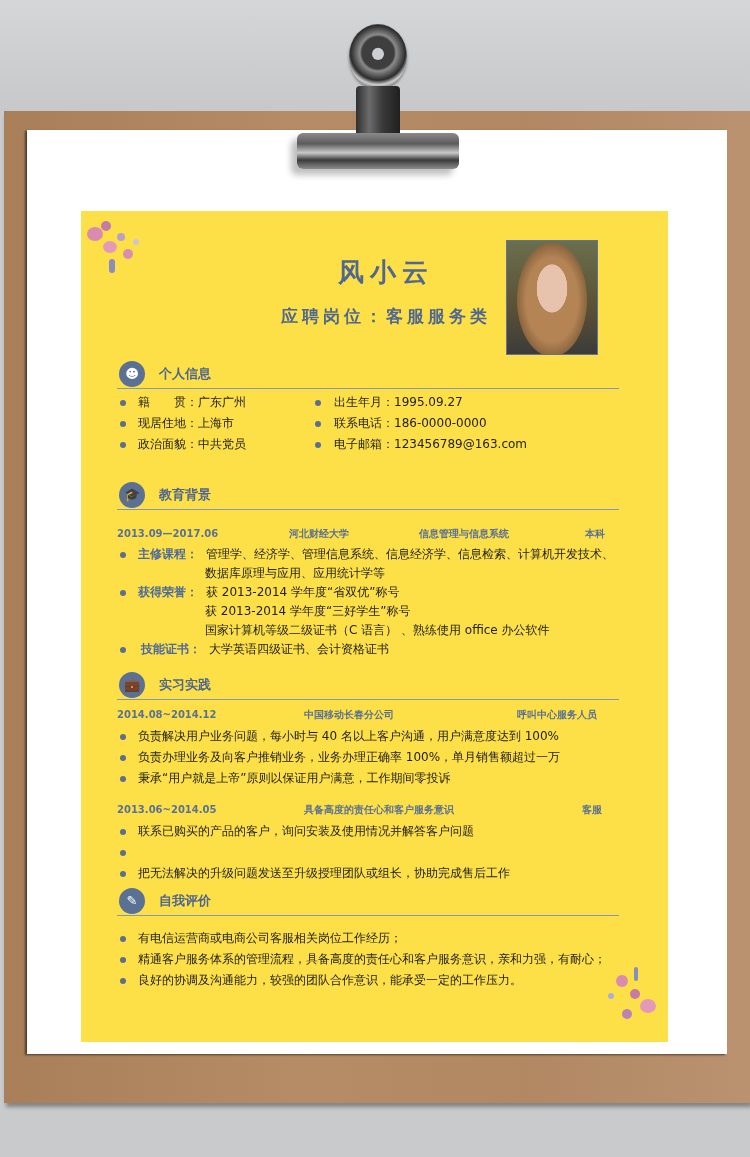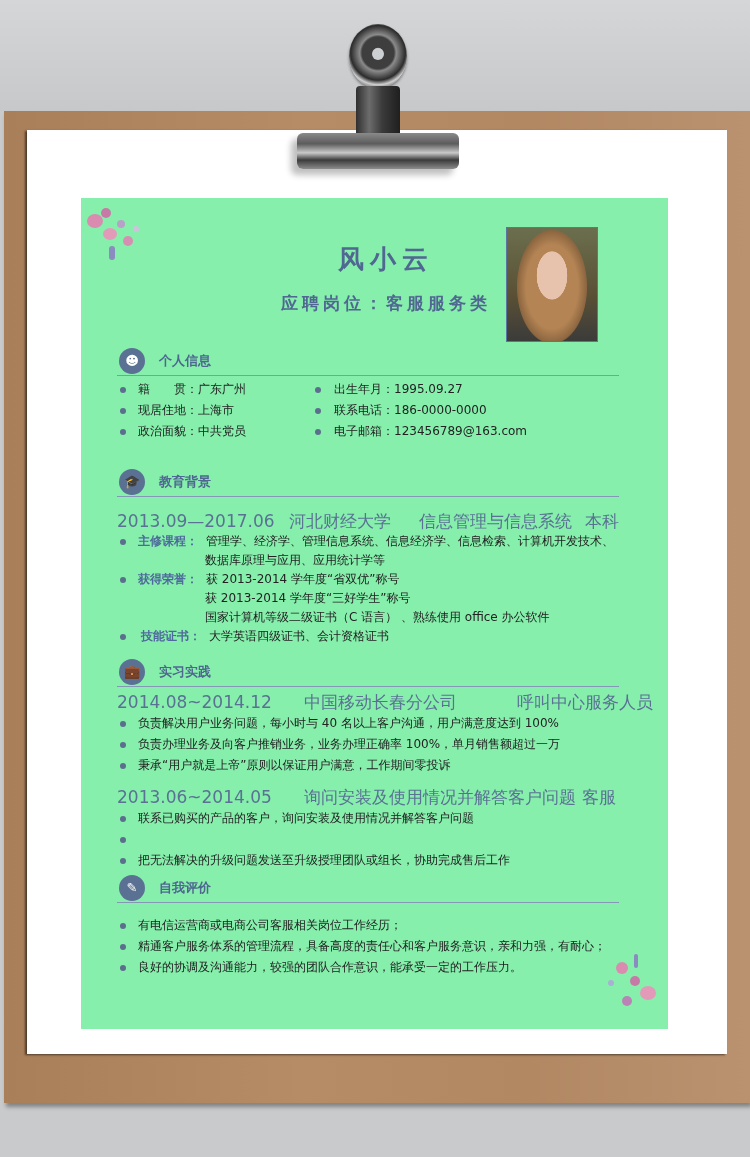--- a/index.html
+++ b/index.html
@@ -1,42 +1,42 @@
 <!DOCTYPE html>
 <html><head>
 <meta charset="utf-8">
 <style>
   * { margin:0; padding:0; box-sizing:border-box; }
   html, body { width:750px; height:1157px; overflow:hidden; }
   body { background:#c9cacb; position:relative; font-family:"DejaVu Sans","Liberation Sans",sans-serif; }
   .wall-top { position:absolute; left:0; top:0; width:750px; height:111px; background:linear-gradient(#d4d6d8,#c6c8ca); }
   .board { position:absolute; left:4px; top:111px; width:746px; height:992px; background:linear-gradient(90deg,#a97f59,#b58c66 40%,#b18862 70%,#ba9270); box-shadow:2px 4px 4px rgba(0,0,0,.35); }
   .paper { position:absolute; left:27px; top:130px; width:700px; height:924px; background:#fff; box-shadow:-2px 1px 2px rgba(0,0,0,.55); }
-  .sheet { position:absolute; left:81px; top:198px; width:587px; height:831px; background:#86efac; }
+  .sheet { position:absolute; left:81px; top:211px; width:587px; height:831px; background:#fde047; }
   .clip { position:absolute; left:283px; top:24px; width:180px; height:148px; }
   .clip .ring { position:absolute; left:66px; top:0; width:58px; height:64px; border-radius:50%; background:radial-gradient(circle at 50% 45%,#9d9d9d 0 10%,#3e3e3e 12% 35%,#8b8b8b 40%,#2c2c2c 60%,#cfcfcf 70%,#3a3a3a 85%); box-shadow:0 2px 3px rgba(0,0,0,.4); }
   .clip .ring:after { content:""; position:absolute; left:23px; top:24px; width:12px; height:12px; border-radius:50%; background:#cdd0d2; }
   .clip .neck { position:absolute; left:73px; top:62px; width:44px; height:58px; background:linear-gradient(90deg,#2f2f2f,#6c6c6c 30%,#3a3a3a 60%,#1f1f1f); border-radius:4px; }
   .clip .bar { position:absolute; left:14px; top:109px; width:162px; height:36px; border-radius:6px; background:linear-gradient(#8a8a8a,#5c5c5c 30%,#c9c9c9 55%,#3b3b3b 75%,#8c8c8c); box-shadow:-6px 6px 6px rgba(0,0,0,.25); }
   .flower { position:absolute; width:70px; height:70px; }
   .flower span { position:absolute; border-radius:50%; }
   .name { position:absolute; left:0; top:44px; width:587px; text-align:center; padding-right:0; font-family:"DejaVu Serif","Liberation Serif",serif; font-weight:bold; font-size:26px; color:#4f6791; letter-spacing:6px; }
   .name-inner { position:absolute; left:160px; width:290px; text-align:center; }
   .subtitle { position:absolute; left:160px; top:94px; width:290px; text-align:center; font-family:Liberation Mono, monospace; font-weight:bold; font-size:17px; color:#4f6791; letter-spacing:4px; }
   .photo { position:absolute; left:425px; top:29px; width:92px; height:115px; border:1.5px solid #5b74a0; background:radial-gradient(ellipse 24% 30% at 50% 42%,#e7c2ad 0 70%,transparent 72%),radial-gradient(ellipse 4% 2% at 50% 56%,#b01a24 0 90%,transparent 100%),radial-gradient(ellipse 48% 62% at 50% 52%,#b48454 0 60%,#8c6640 80%,transparent 82%),linear-gradient(#6b6f4e,#5a5035 60%,#3b3b3a); }
   .section { position:absolute; left:36px; width:502px; }
   .sec-head { position:relative; height:28px; border-bottom:1px solid #8497b5; }
   .sec-icon { position:absolute; left:2px; top:0; width:26px; height:26px; border-radius:50%; background:#5a7194; color:#fff; font-size:13px; text-align:center; line-height:26px; }
   .sec-title { position:absolute; left:42px; top:4px; font-size:13px; font-weight:bold; color:#4e6690; }
   .row { position:relative; font-size:12px; color:#222; line-height:21px; height:21px; }
   .dot { position:absolute; left:3px; top:8px; width:6px; height:6px; border-radius:50%; background:#5c6e8d; }
   .item-text { position:absolute; left:21px; white-space:nowrap; }
   .col2dot { position:absolute; left:198px; top:8px; width:6px; height:6px; border-radius:50%; background:#5c6e8d; }
   .col2text { position:absolute; left:217px; white-space:nowrap; }
-  .hl { font-size:17px; font-weight:normal; color:#5a7194; position:relative; height:22px; line-height:22px; }
+  .hl { font-size:10px; font-weight:bold; color:#5a7194; position:relative; height:22px; line-height:22px; }
   .hl span { position:absolute; white-space:nowrap; }
   .lbl { color:#4e6a9c; font-weight:bold; }
 </style>
 </head>
 <body>
 
 <div class="wall-top"></div>
 <div class="board"></div>
 <div class="paper"></div>
 
@@ -151,21 +151,21 @@
         <div class="dot"></div>
         <div class="item-text">负责办理业务及向客户推销业务，业务办理正确率 100%，单月销售额超过一万</div>
       </div>
     <div class="row">
         <div class="dot"></div>
         <div class="item-text">秉承“用户就是上帝”原则以保证用户满意，工作期间零投诉</div>
       </div>
     <div style="height:10px"></div>
     <div class="hl">
       <span style="left:0">2013.06~2014.05</span>
-      <span style="left:187px">询问安装及使用情况并解答客户问题</span>
+      <span style="left:187px">具备高度的责任心和客户服务意识</span>
       <span style="left:465px">客服</span>
     </div>
     <div class="row">
         <div class="dot"></div>
         <div class="item-text">联系已购买的产品的客户，询问安装及使用情况并解答客户问题</div>
       </div>
     <div class="row">
         <div class="dot"></div>
       </div>
     <div class="row">

